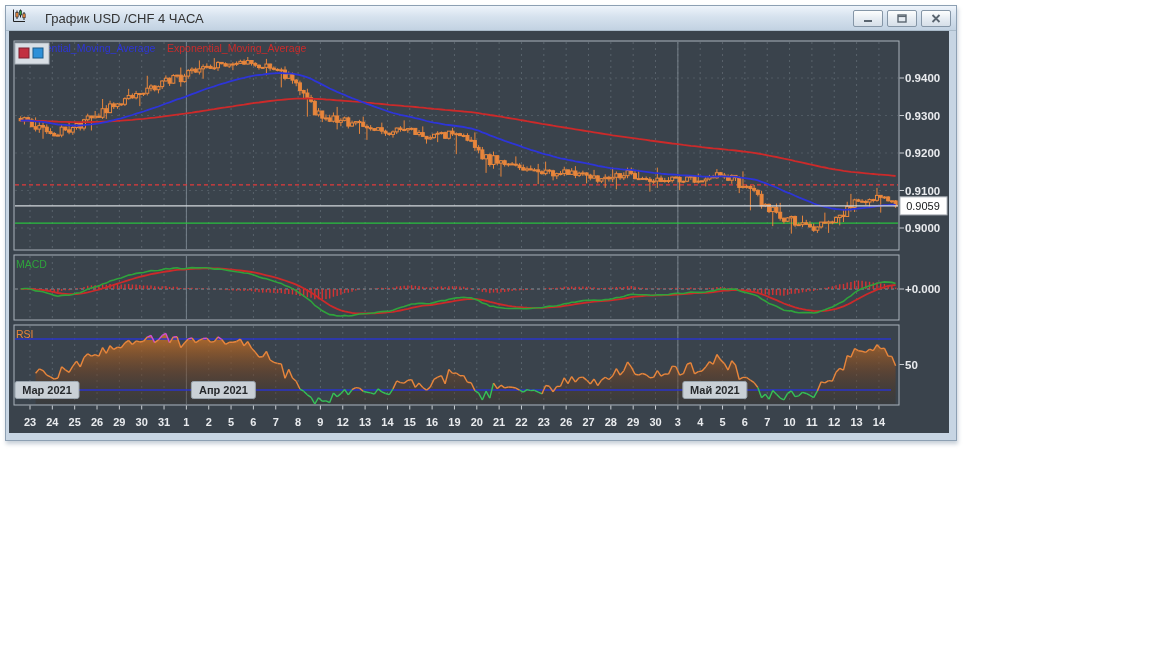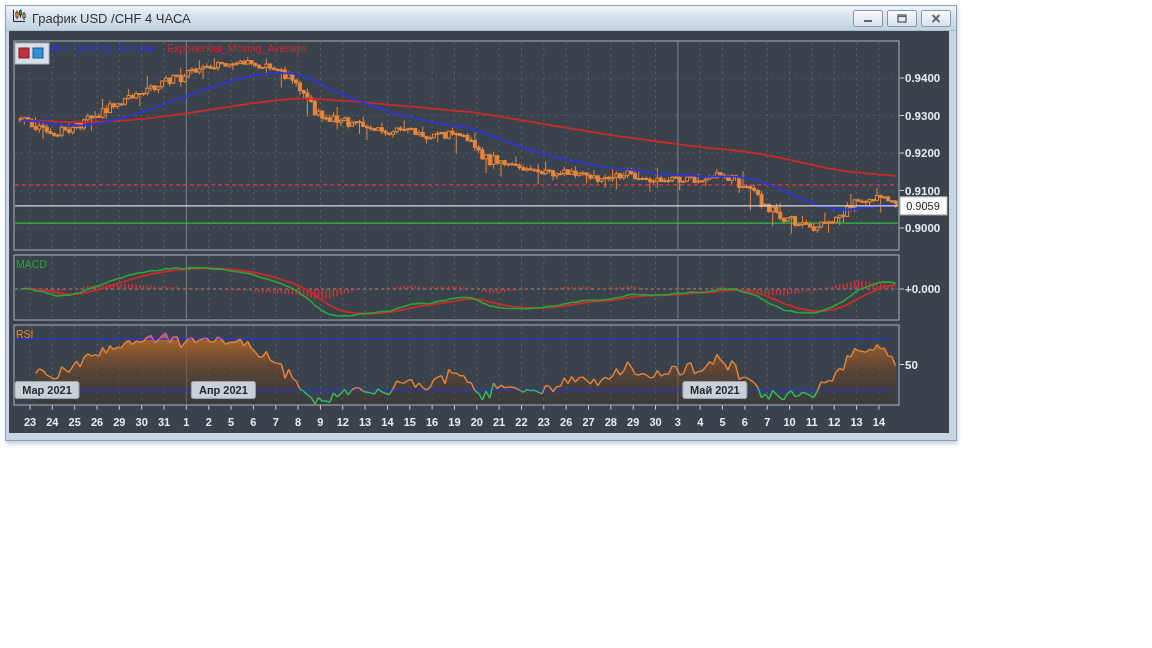--- a/index.html
+++ b/index.html
@@ -3,21 +3,21 @@
 <meta charset="utf-8">
 <style>
   html,body{margin:0;padding:0;}
   body{font-family:"Liberation Sans",sans-serif;}
   .stage{position:relative;width:1152px;height:648px;background:#ffffff;overflow:hidden;}
   .window{position:absolute;left:5px;top:5px;width:950px;height:434px;background:#c7d5e3;
           border:1px solid #8da0b3;box-shadow:1px 3px 4px rgba(130,150,170,.45);}
   .titlebar{height:24px;display:flex;align-items:center;padding:0 5px;
             background:linear-gradient(#eef4fb,#d6e2ee 45%,#c2d2e2);
             border-bottom:1px solid #a9bac9;}
-  .title{font-size:13px;color:#333;margin-left:5px;white-space:nowrap;}
+  .title{font-size:13px;color:#333;margin-left:18px;white-space:nowrap;}
   .winbtns{margin-left:auto;display:flex;gap:4px;}
   .wbtn{width:28px;height:15px;border:1px solid #8596a7;border-radius:2px;
         background:linear-gradient(#fdfefe,#e7edf3 50%,#d6dfe8);
         display:flex;align-items:center;justify-content:center;}
   .client{position:absolute;left:3px;top:25px;width:940px;height:402px;background:#3a434c;}
   svg text{font-family:"Liberation Sans",sans-serif;}
 </style>
 </head>
 <body>
 

